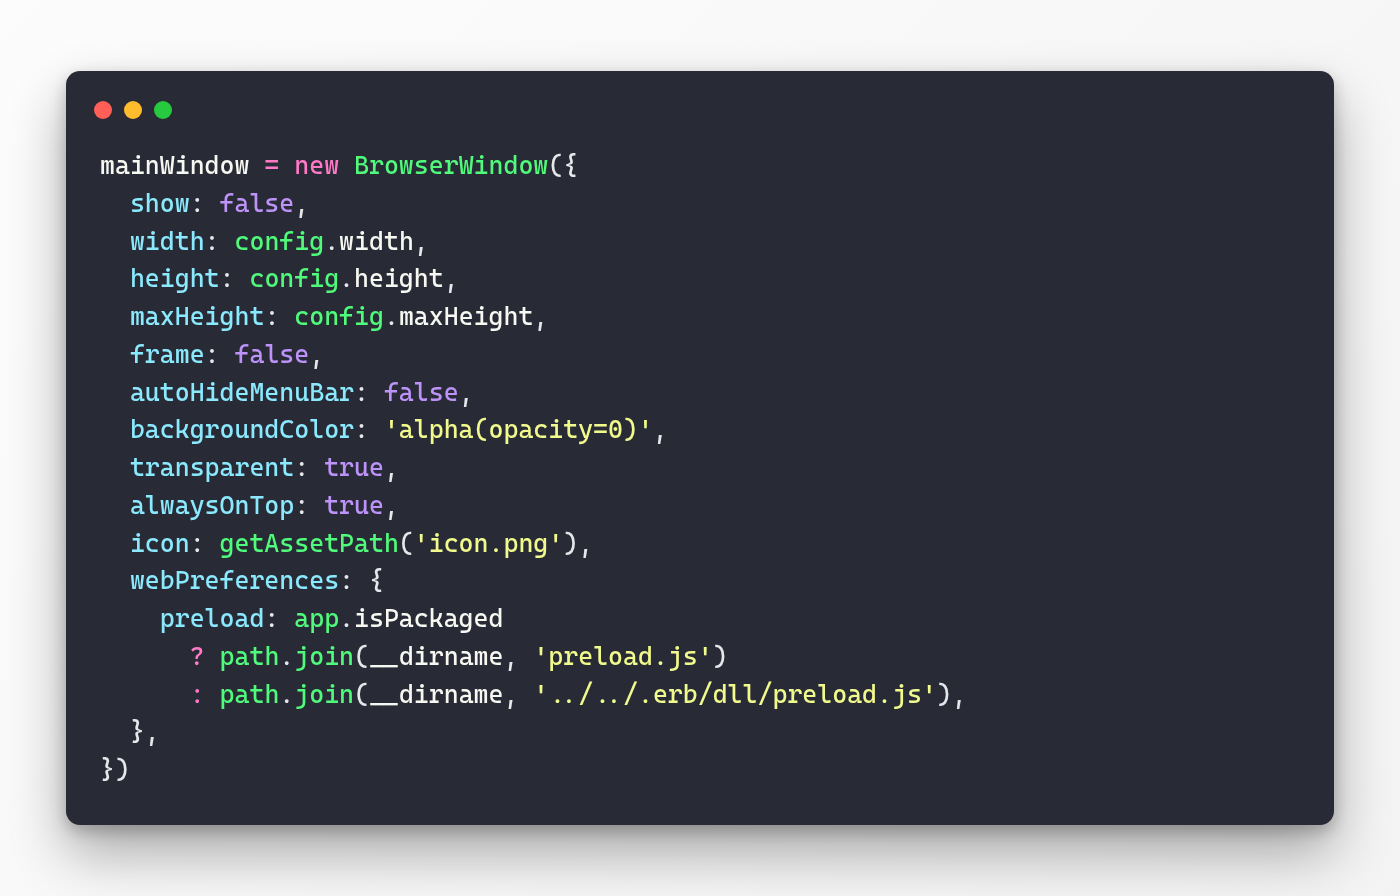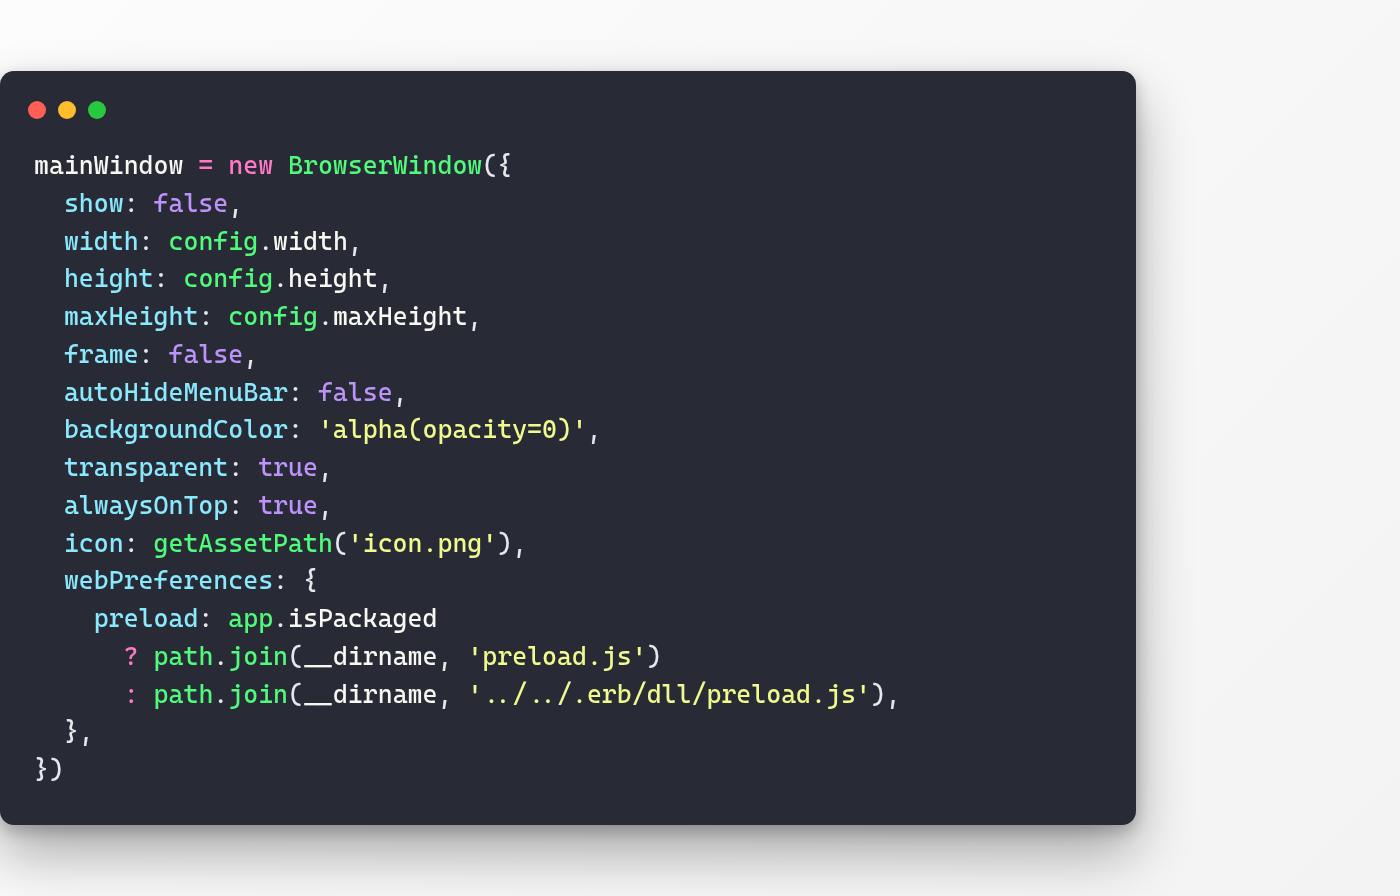--- a/index.html
+++ b/index.html
@@ -4,21 +4,21 @@
 <style>
   html, body {
     margin: 0;
     padding: 0;
     width: 1400px;
     height: 896px;
     background: linear-gradient(135deg, #fcfcfc 0%, #f3f3f4 100%);
     font-family: ui-monospace, "SF Mono", "Cascadia Code", Menlo, Consolas, monospace;
   }
   .canvas {
-    width: 1136px;
+    width: 1400px;
     height: 896px;
     display: flex;
     align-items: center;
     justify-content: center;
   }
   .window {
     width: 1268px;
     background: #282a36;
     border-radius: 14px;
     box-shadow: 0 28px 56px rgba(0,0,0,0.32), 0 6px 16px rgba(0,0,0,0.22);

